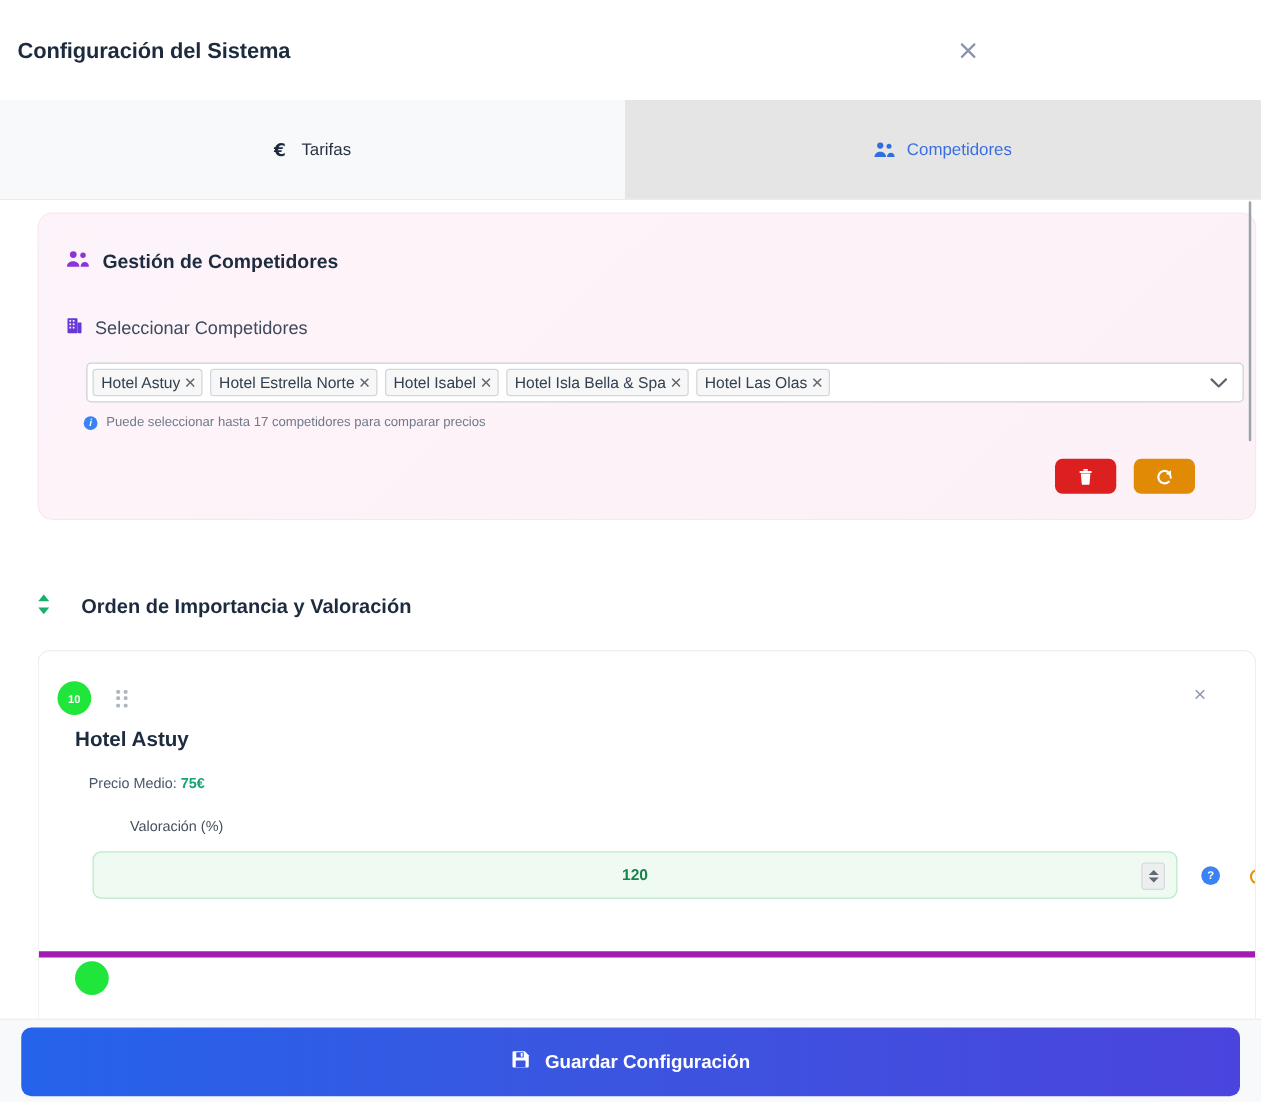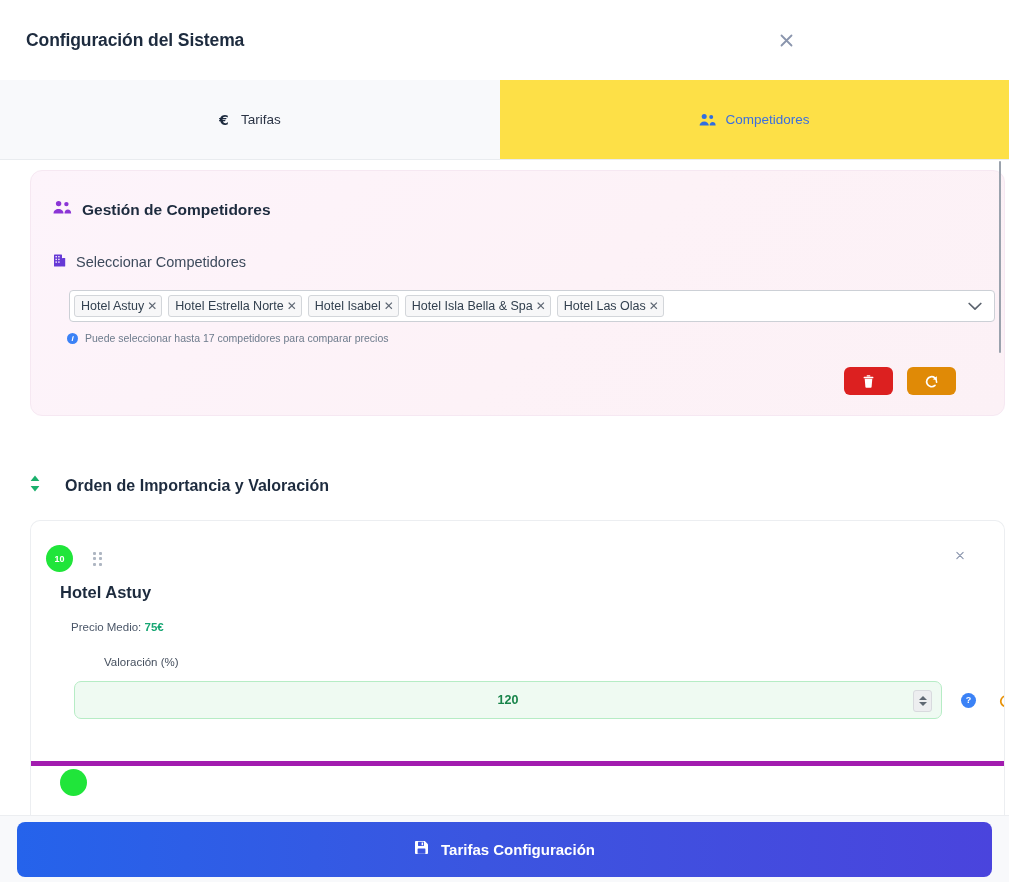--- a/index.html
+++ b/index.html
@@ -12,21 +12,21 @@
   }
   #app {
     position: relative;
     width: 1009px; height: 882px;
     background: #ffffff;
     overflow: hidden;
   }
 
   
   .modal-header {
-    position: absolute; left: 12px; top: 0;
+    position: absolute; left: 0; top: 0;
     width: 805px; height: 80px;
     background: #ffffff;
     display: flex; align-items: center;
     padding: 0 18px 0 14px;
   }
   .modal-title {
     font-size: 17.5px; font-weight: bold; color: #1d2b3e;
     letter-spacing: -0.1px;
   }
   .header-spacer { flex: 1; }
@@ -55,21 +55,21 @@
     font-family: "Liberation Sans", sans-serif;
   }
   .tab.tab-inactive {
     background: #f8f9fb;
     color: #2b3445;
     max-width: 500px;
     flex: 0 0 500px;
   }
   .tab.tab-active {
     color: #3b6fe0;
-    background: #fde047;
+    background: #e5e5e5;
     flex: 1;
   }
   .tab-icon { display: inline-flex; align-items: center; }
 
   
   .scroll-body {
     position: absolute; left: 16px; top: 160px;
     width: 1009px; height: 655px;
     background: #ffffff;
     overflow: hidden;
@@ -480,17 +480,17 @@
   <div class="footer">
     <button class="save-btn">
       <span>
         <svg width="15" height="15" viewBox="0 0 15 15" fill="#ffffff">
           <path d="M1 1.9a0.9 0.9 0 0 1 0.9-0.9h8.9L14 4.2v8.9a0.9 0.9 0 0 1-0.9 0.9H1.9a0.9 0.9 0 0 1-0.9-0.9z"></path>
           <rect x="4" y="1.8" width="6" height="4.1" rx="0.4" fill="#3b55e0"></rect>
           <rect x="7.6" y="2.4" width="1.5" height="2.9" rx="0.3" fill="#ffffff"></rect>
           <rect x="3.6" y="8.4" width="7.8" height="5.4" rx="0.5" fill="#3b55e0"></rect>
         </svg>
       </span>
-      <span>Tarifas Configuración</span>
+      <span>Guardar Configuración</span>
     </button>
   </div>
 
 </div>
 
 </body></html>

